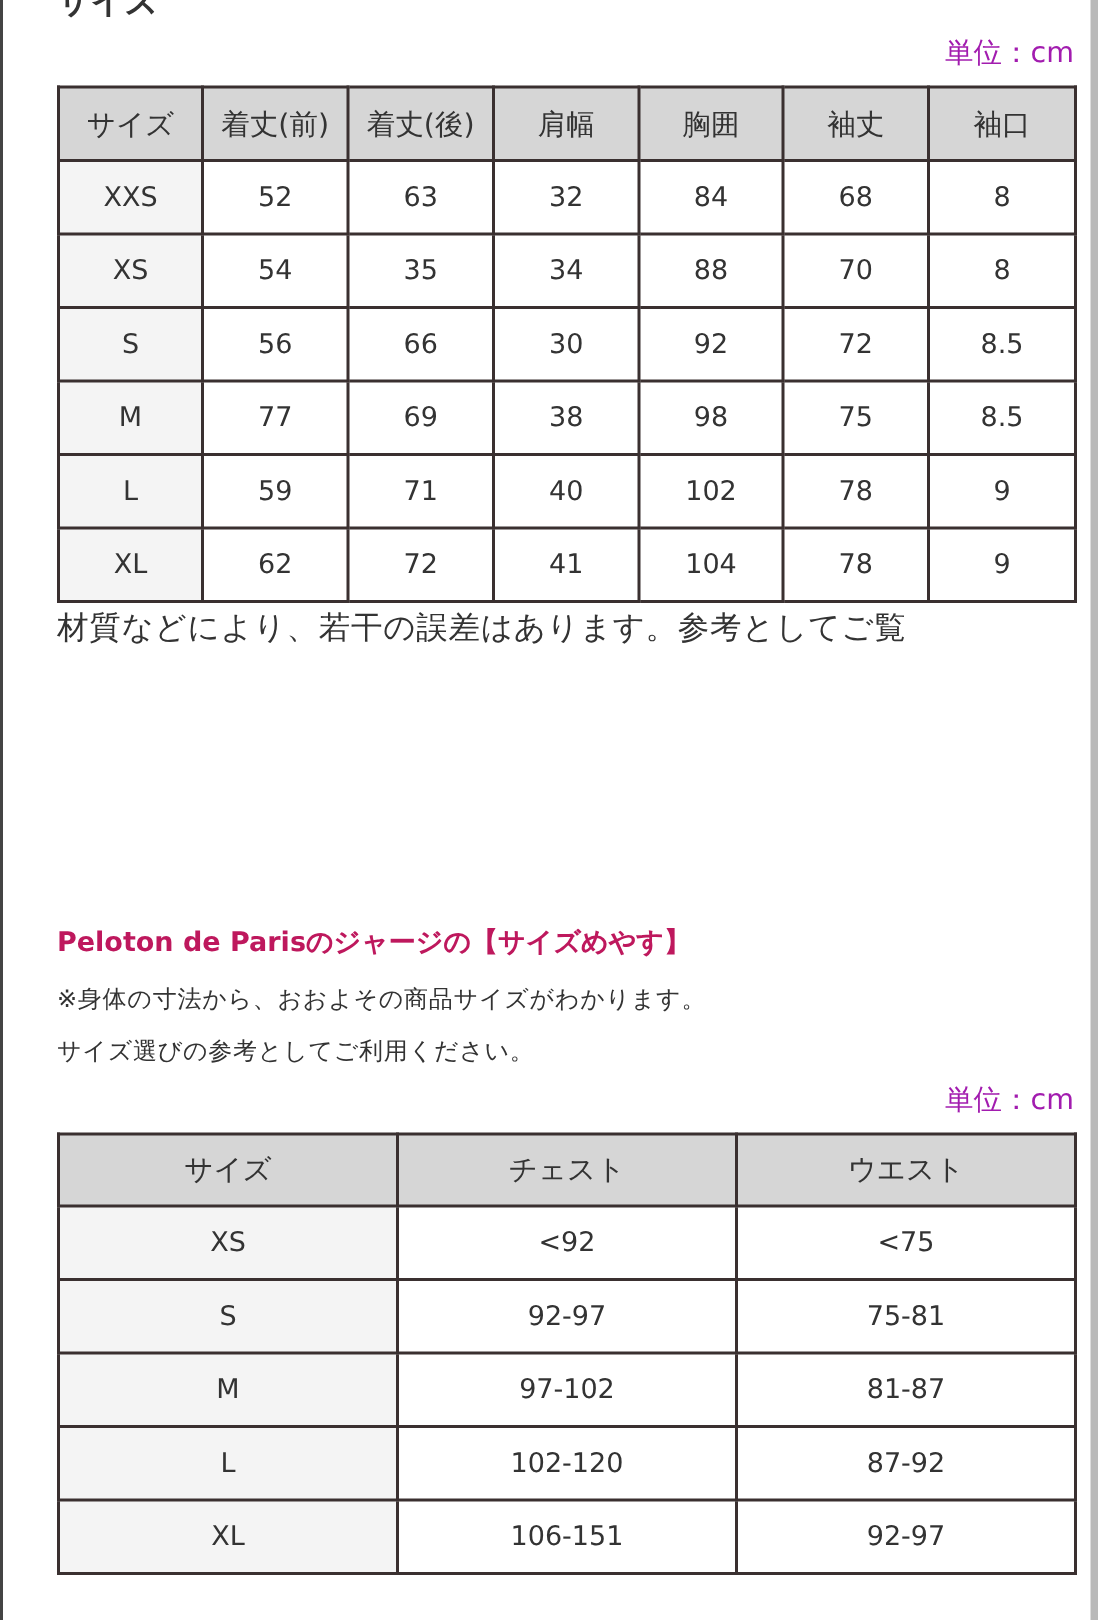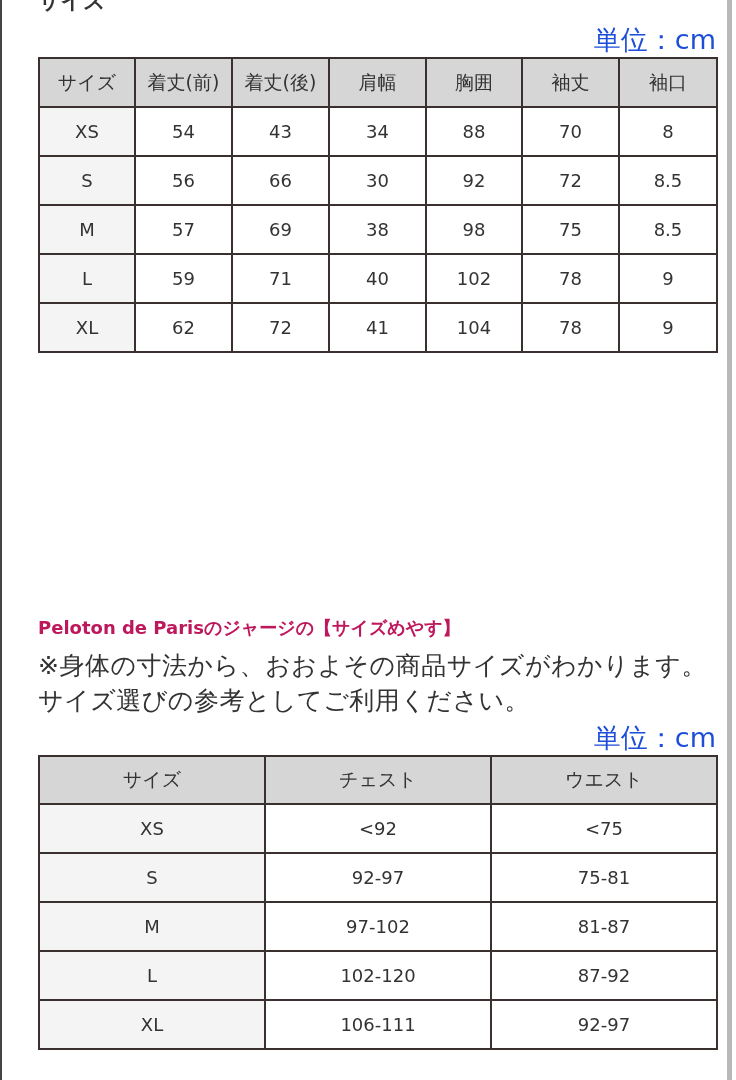--- a/index.html
+++ b/index.html
@@ -5,41 +5,41 @@
   html, body { margin:0; padding:0; }
   body {
     width:736px; height:1080px; background:#ffffff; position:relative; overflow:hidden;
     font-family: "DejaVu Sans", "Liberation Sans", sans-serif; color:#333333;
   }
   .left-edge { position:absolute; left:0; top:0; width:2px; height:1080px; background:#444444; }
   .right-bar { position:absolute; left:727px; top:0; width:5px; height:1080px; background:#b9b9b9; }
   .heading-top {
     position:absolute; left:38px; top:-14px; font-size:22px; font-weight:bold; color:#333;
   }
-  .unit { position:absolute; right:20px; font-size:27px; color:#1d4ed8; }
+  .unit { position:absolute; right:20px; font-size:19px; color:#a21caf; }
   table { position:absolute; left:38px; border-collapse:collapse; table-layout:fixed; }
   td, th {
     border:2px solid #3a3030; text-align:center; font-weight:normal; font-size:18px;
     padding:0; color:#333;
   }
   th { background:#d6d6d6; font-size:19px; }
   td.first { background:#f4f4f4; }
   .t1 { top:57px; width:678px; }
   .t1 th { height:47px; }
   .t1 td { height:47px; }
   .t2 { top:755px; width:678px; }
   .t2 th { height:46px; }
   .t2 td { height:47px; }
   .note {
     position:absolute; left:38px; top:400px; width:690px; font-size:21px; line-height:36px; color:#333;
     letter-spacing:0.5px;
   }
   .note .link { color:#1f2dbd; }
   .sec2-title { position:absolute; left:38px; top:616px; font-size:18px; font-weight:bold; color:#be185d; }
-  .sec2-desc { position:absolute; left:38px; top:648px; font-size:25px; line-height:35px; color:#333; letter-spacing:0.5px; }
+  .sec2-desc { position:absolute; left:38px; top:648px; font-size:16px; line-height:35px; color:#333; letter-spacing:0.5px; }
 </style>
 </head>
 <body>
 
 <div class="left-edge"></div>
 <div class="right-bar"></div>
 
 <div class="heading-top">サイズ</div>
 <div class="unit" style="top:22px;">単位：cm</div>
 
@@ -59,40 +59,49 @@
       <th>着丈(前)</th>
       <th>着丈(後)</th>
       <th>肩幅</th>
       <th>胸囲</th>
       <th>袖丈</th>
       <th>袖口</th>
     </tr>
   </thead>
   <tbody>
     <tr>
+      <td class="first">XXS</td>
+      <td>52</td>
+      <td>63</td>
+      <td>32</td>
+      <td>84</td>
+      <td>68</td>
+      <td>8</td>
+    </tr>
+    <tr>
       <td class="first">XS</td>
       <td>54</td>
-      <td>43</td>
+      <td>35</td>
       <td>34</td>
       <td>88</td>
       <td>70</td>
       <td>8</td>
     </tr>
     <tr>
       <td class="first">S</td>
       <td>56</td>
       <td>66</td>
       <td>30</td>
       <td>92</td>
       <td>72</td>
       <td>8.5</td>
     </tr>
     <tr>
       <td class="first">M</td>
-      <td>57</td>
+      <td>77</td>
       <td>69</td>
       <td>38</td>
       <td>98</td>
       <td>75</td>
       <td>8.5</td>
     </tr>
     <tr>
       <td class="first">L</td>
       <td>59</td>
       <td>71</td>
@@ -107,20 +116,21 @@
       <td>72</td>
       <td>41</td>
       <td>104</td>
       <td>78</td>
       <td>9</td>
     </tr>
   </tbody>
 </table>
 
 <div class="note">
+  <div>材質などにより、若干の誤差はあります。参考としてご覧</div>
 </div>
 
 <div class="sec2-title">Peloton de Parisのジャージの【サイズめやす】</div>
 <div class="sec2-desc">
   <div>※身体の寸法から、おおよその商品サイズがわかります。</div>
   <div>サイズ選びの参考としてご利用ください。</div>
 </div>
 <div class="unit" style="top:720px;">単位：cm</div>
 
 <table class="t2">
@@ -152,17 +162,17 @@
       <td>97-102</td>
       <td>81-87</td>
     </tr>
     <tr>
       <td class="first">L</td>
       <td>102-120</td>
       <td>87-92</td>
     </tr>
     <tr>
       <td class="first">XL</td>
-      <td>106-111</td>
+      <td>106-151</td>
       <td>92-97</td>
     </tr>
   </tbody>
 </table>
 
 </body></html>

